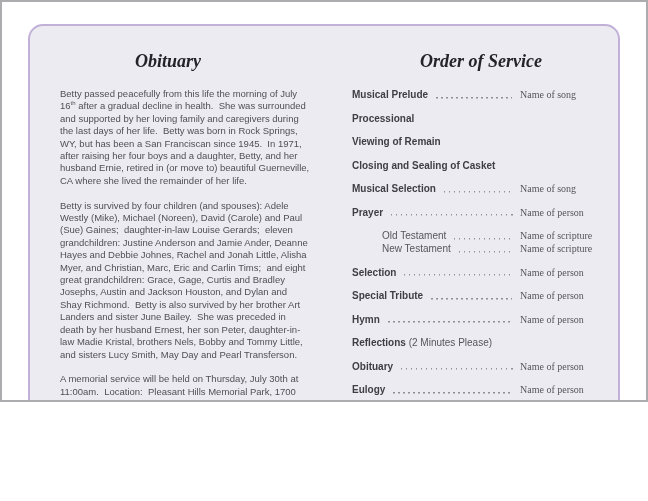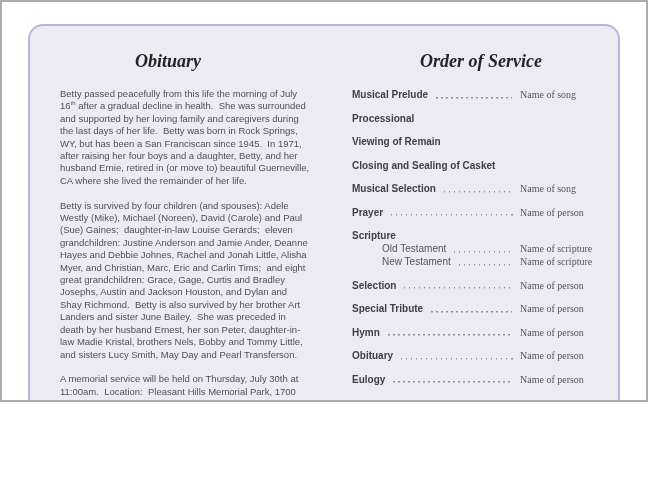--- a/index.html
+++ b/index.html
@@ -126,23 +126,20 @@
             </div>
           </div>
           <div class="svc-group">
             <div class="svc-row">
               <span class="svc-label">Prayer</span>
               <span class="dots"></span>
               <span class="svc-value">Name of person</span>
             </div>
           </div>
           <div class="svc-group">
-            <div class="svc-row">
-              <span class="svc-label">Scripture</span>
-            </div>
             <div class="svc-row sub">
               <span class="svc-sublabel">Old Testament</span>
               <span class="dots"></span>
               <span class="svc-value">Name of scripture</span>
             </div>
             <div class="svc-row sub">
               <span class="svc-sublabel">New Testament</span>
               <span class="dots"></span>
               <span class="svc-value">Name of scripture</span>
             </div>
@@ -163,20 +160,26 @@
           </div>
           <div class="svc-group">
             <div class="svc-row">
               <span class="svc-label">Hymn</span>
               <span class="dots"></span>
               <span class="svc-value">Name of person</span>
             </div>
           </div>
           <div class="svc-group">
             <div class="svc-row">
+              <span class="svc-label">Reflections</span>
+              <span class="svc-note"> (2 Minutes Please)</span>
+            </div>
+          </div>
+          <div class="svc-group">
+            <div class="svc-row">
               <span class="svc-label">Obituary</span>
               <span class="dots"></span>
               <span class="svc-value">Name of person</span>
             </div>
           </div>
           <div class="svc-group">
             <div class="svc-row">
               <span class="svc-label">Eulogy</span>
               <span class="dots"></span>
               <span class="svc-value">Name of person</span>

